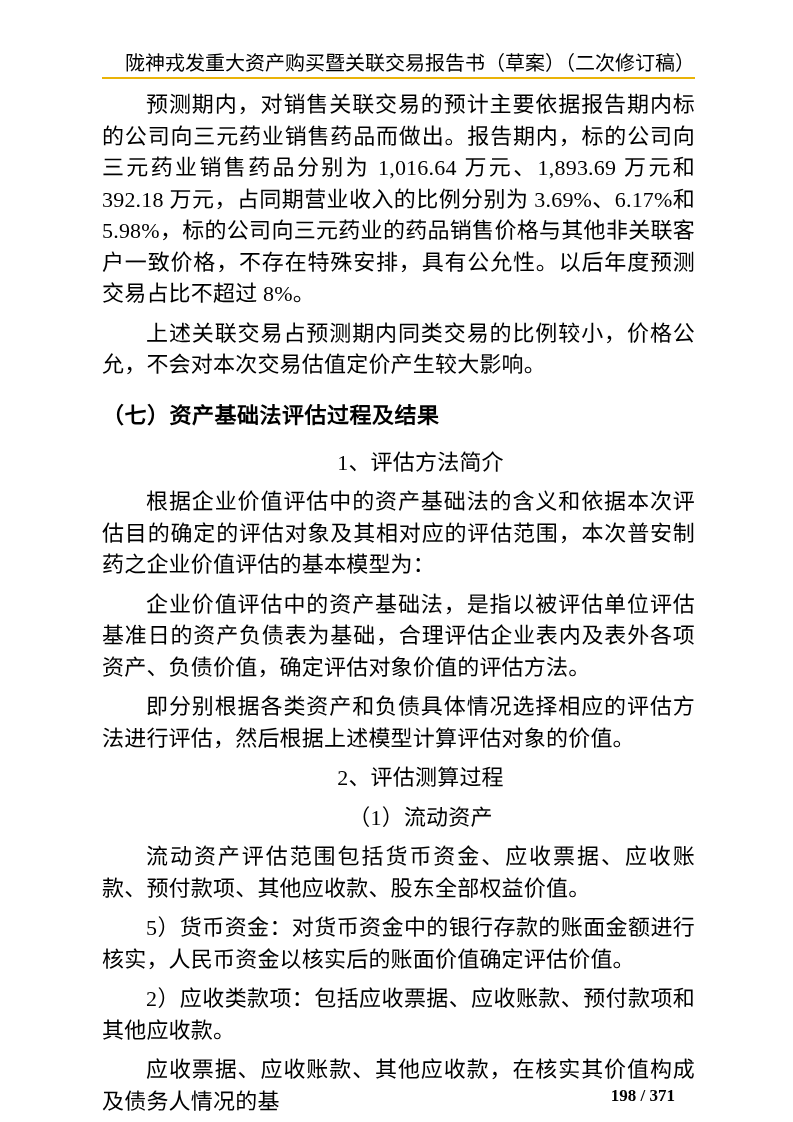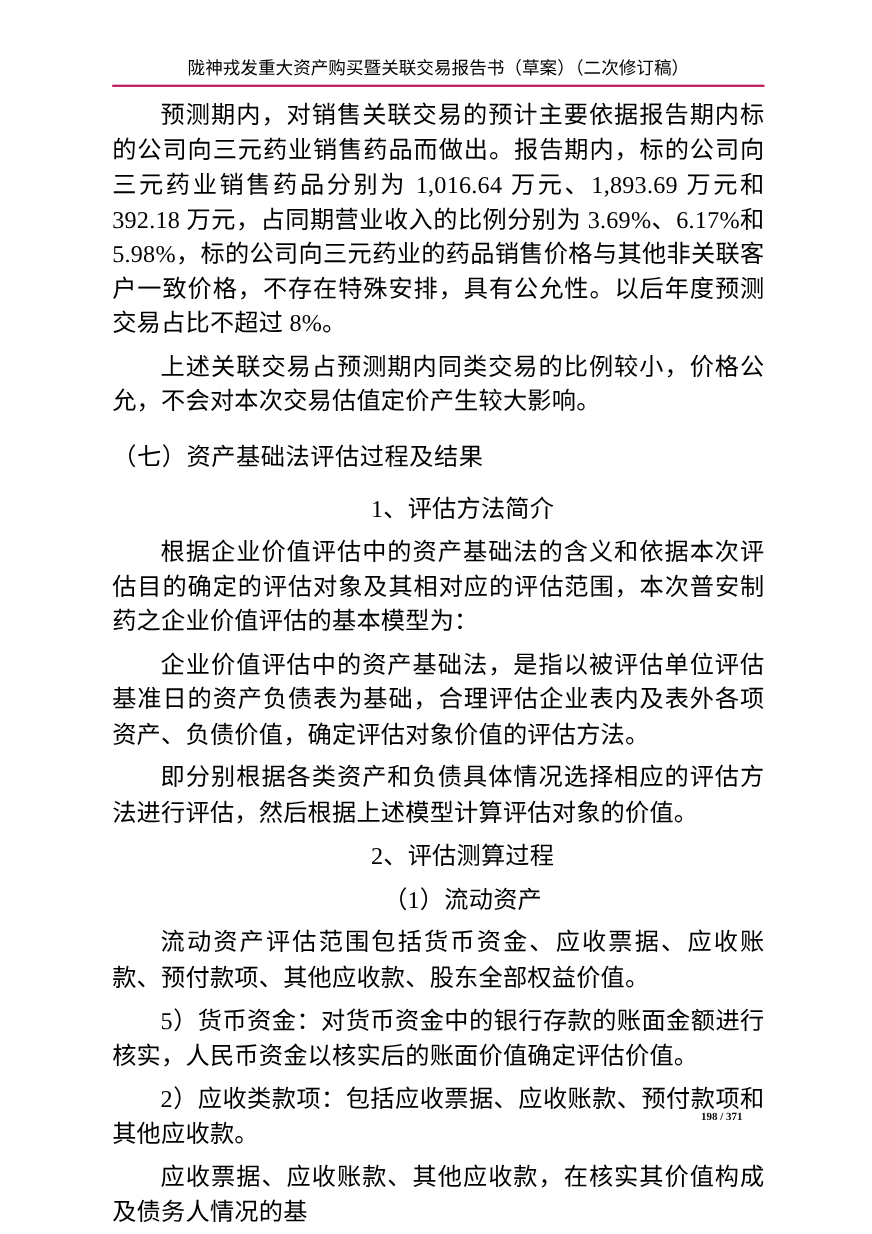--- a/index.html
+++ b/index.html
@@ -14,26 +14,26 @@
     margin: 0 auto;
     background: #ffffff;
     box-sizing: border-box;
     padding: 52px 98px 0 102px;
     color: #000000;
     font-family: "Liberation Serif", "DejaVu Serif", serif;
     overflow: hidden;
   }
   .page-header {
     display: flex;
-    justify-content: center;
+    justify-content: flex-end;
     align-items: flex-end;
-    font-size: 16px;
+    font-size: 20px;
     line-height: 22px;
     padding-bottom: 3px;
-    border-bottom: 2px solid #be185d;
+    border-bottom: 2px solid #eab308;
   }
   .page-header .hdr-left,
   .page-header .hdr-right {
     white-space: nowrap;
   }
   main.doc-body {
     margin-top: 10px;
   }
   p.body, p.sub, p.formula {
     font-size: 22px;
@@ -41,31 +41,31 @@
     margin: 8px 0;
     text-align: justify;
     text-indent: 2em;
     letter-spacing: 0.2px;
   }
   p.sub, p.formula {
     text-align: center;
   }
   h2.section-heading {
     font-family: "Liberation Sans", "DejaVu Sans", sans-serif;
-    font-weight: 400;
+    font-weight: 700;
     font-size: 22px;
     line-height: 30px;
     margin: 20px 0 16px 0;
     letter-spacing: 0.5px;
   }
   .page-footer {
     position: absolute;
-    top: 1010px;
+    top: 1086px;
     right: 118px;
-    font-size: 10px;
+    font-size: 17px;
     font-weight: 700;
     font-family: "Liberation Serif", "DejaVu Serif", serif;
   }
 </style>
 </head>
 <body>
 
 <div class="page">
 
   <header class="page-header">

